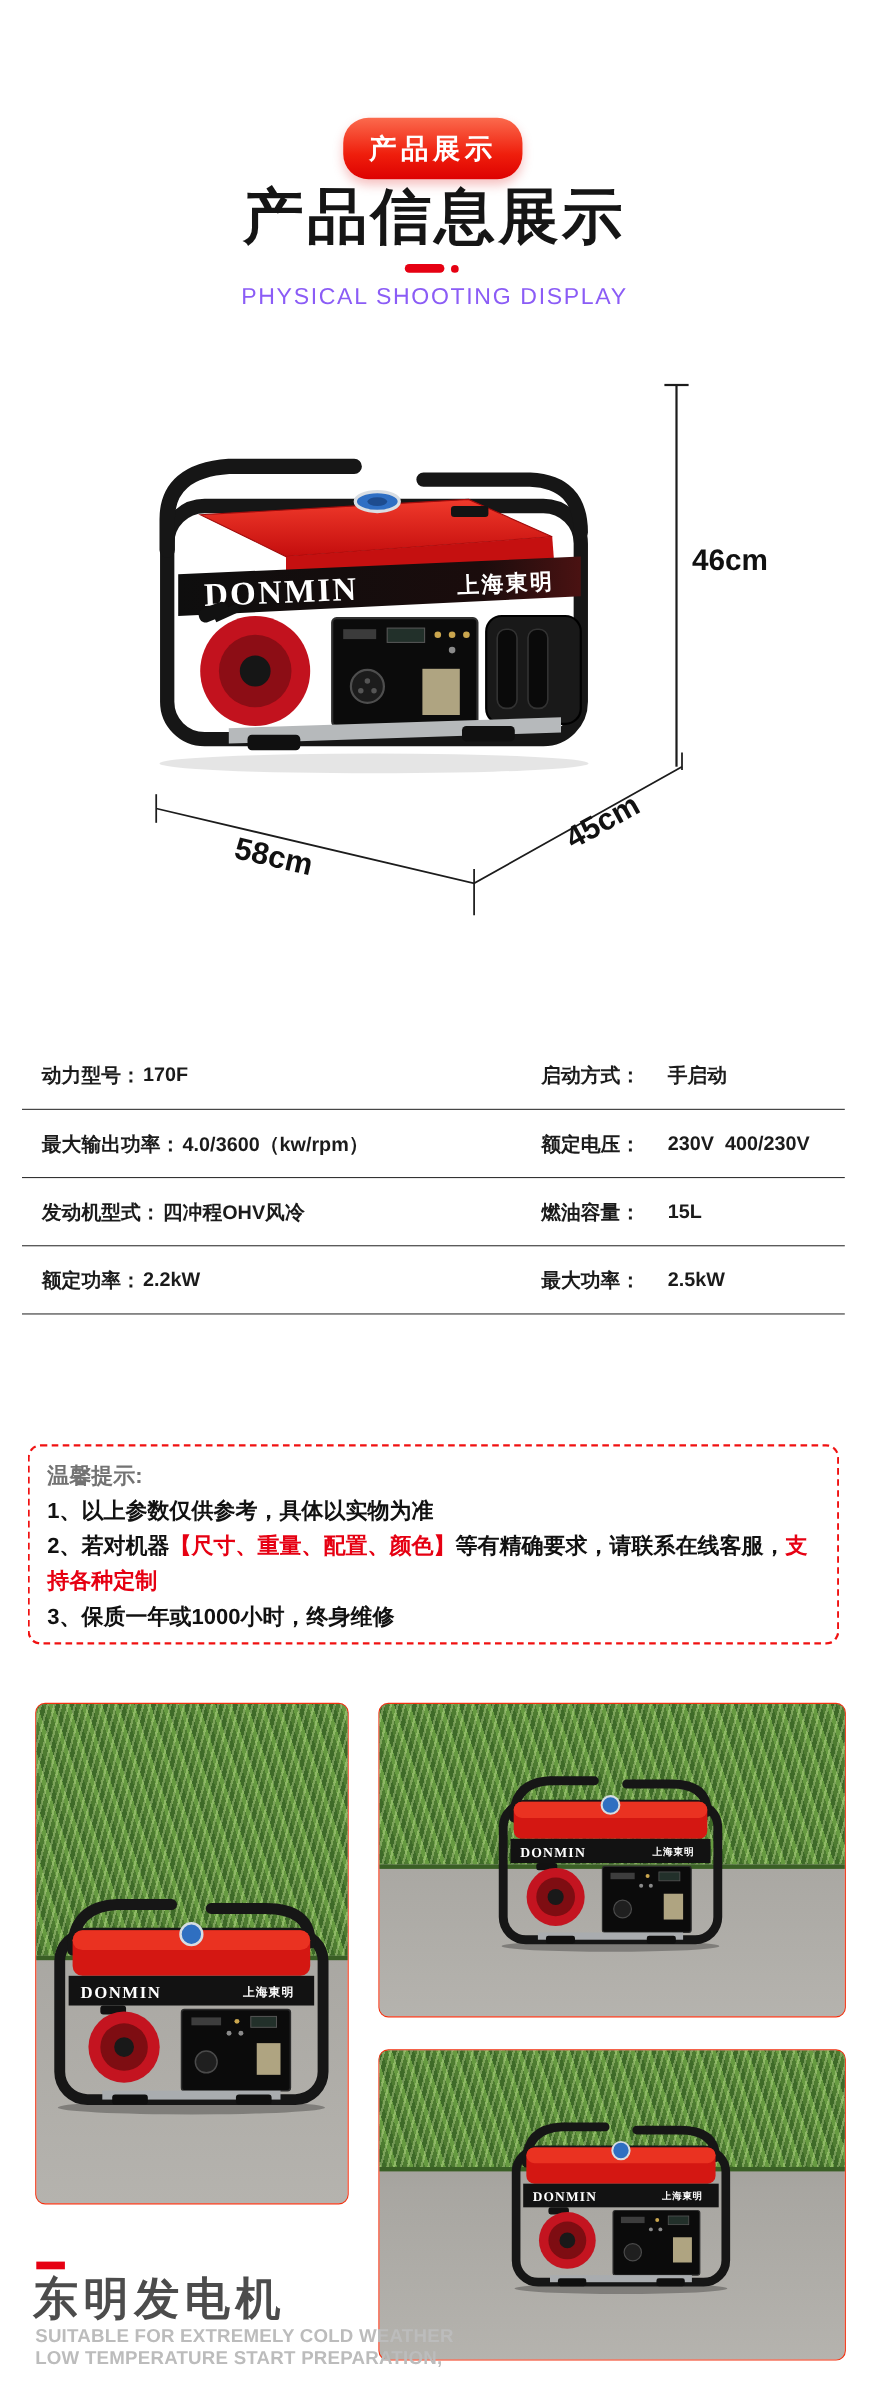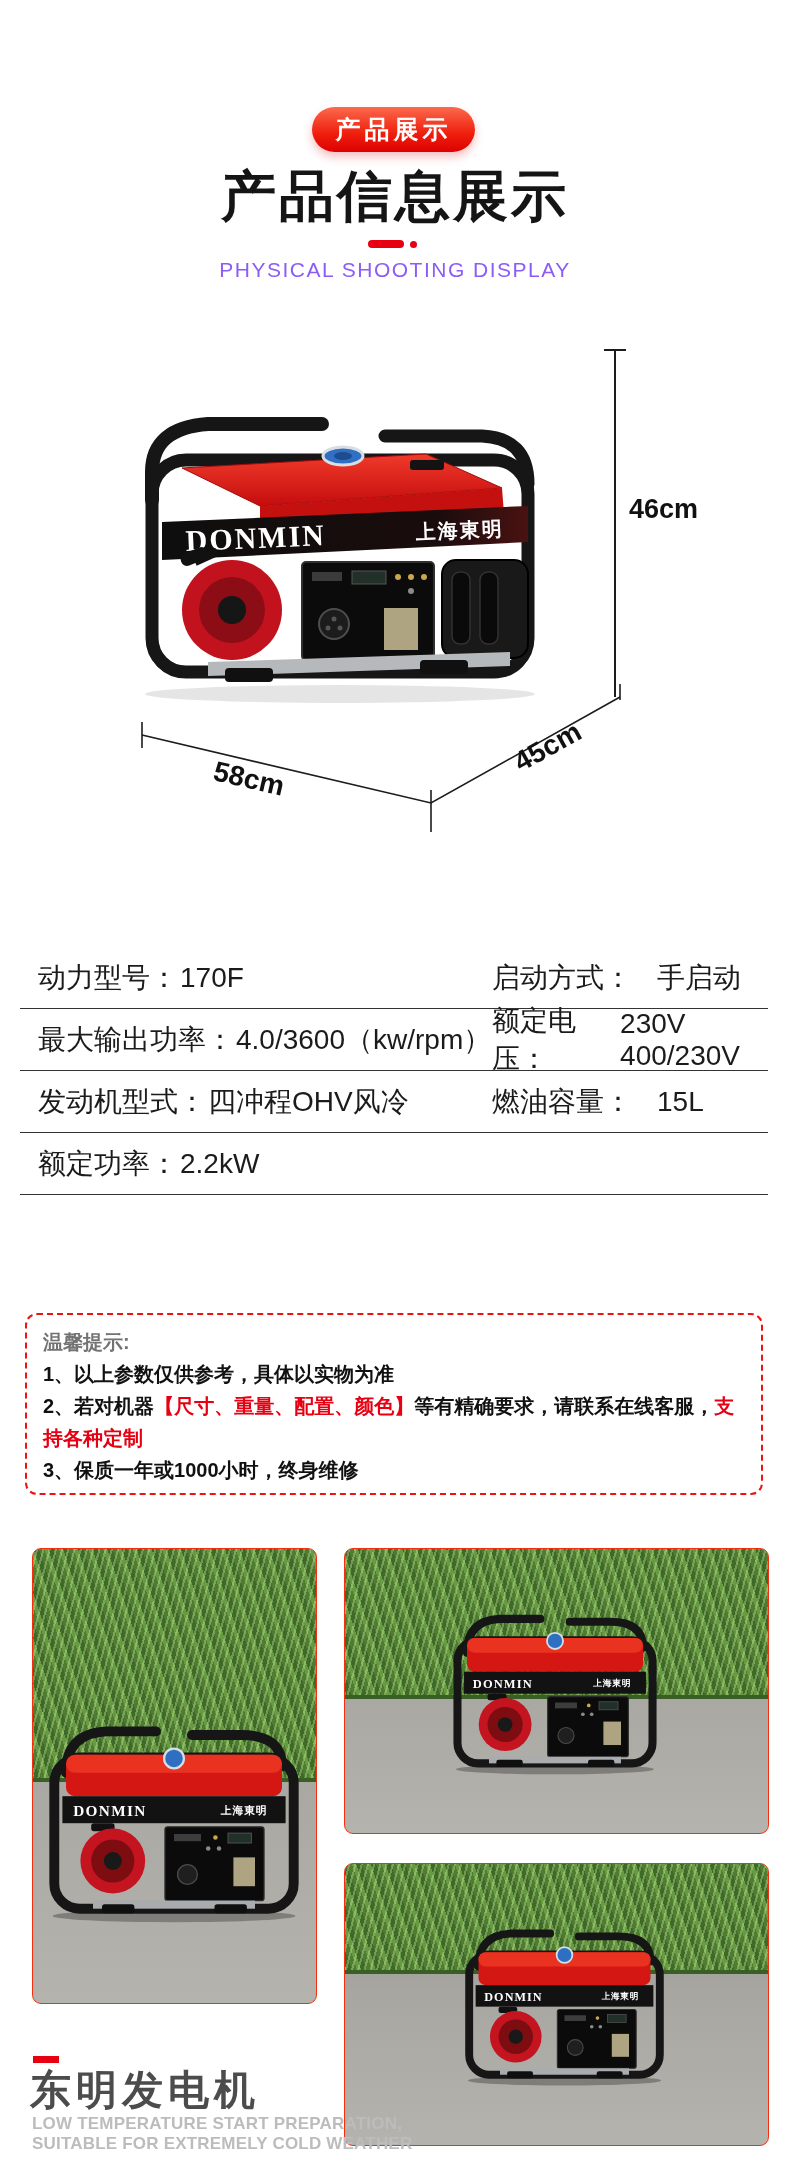--- a/index.html
+++ b/index.html
@@ -4,21 +4,21 @@
 <style>
   html,body{margin:0;padding:0;background:#ffffff;}
   .page{
     position:relative;width:790px;height:2176px;background:#ffffff;overflow:hidden;
     font-family:"Liberation Sans","DejaVu Sans",sans-serif;color:#141414;
   }
   .abs{position:absolute;}
 
   
   .badge{
-    left:312px;top:107px;width:163px;height:45px;border-radius:23px;
+    left:312px;top:107px;width:163px;height:56px;border-radius:23px;
     background:linear-gradient(180deg,#fb6a4d 0%,#ef1e0c 60%,#dd0101 100%);
     box-shadow:0 5px 10px rgba(221,0,0,0.25);
     color:#fff;font-size:25px;font-weight:700;letter-spacing:4px;
     display:flex;align-items:center;justify-content:center;
   }
   .page-title{
     left:0;right:0;top:156px;text-align:center;
     font-size:55px;font-weight:900;color:#151515;letter-spacing:3px;
   }
   .dash{left:368px;top:240px;width:36px;height:8px;border-radius:4px;background:#e60012;}
@@ -36,21 +36,21 @@
   .dim-label{font-weight:700;color:#111;}
   .dim-h{left:629px;top:494px;font-size:27px;}
   .dim-w{left:213px;top:763px;font-size:28px;transform:rotate(13deg);}
   .dim-d{left:512px;top:731px;font-size:28px;transform:rotate(-29deg);}
 
   
   .specs{left:20px;top:947px;width:748px;}
   .spec-row{
     height:61px;border-bottom:1px solid #333;
     display:flex;align-items:center;
-    font-size:28px;font-weight:400;color:#1b1b1b;
+    font-size:18px;font-weight:700;color:#1b1b1b;
   }
   .cell{display:flex;align-items:center;}
   .cell.left{width:472px;padding-left:18px;box-sizing:border-box;}
   .cell.right{flex:1;gap:23px;}
   .val{margin-left:2px;white-space:pre-wrap;}
 
   
   .tips{
     left:25px;top:1313px;width:738px;height:182px;box-sizing:border-box;
     border:2px dashed #f01111;border-radius:12px;
@@ -191,20 +191,24 @@
       <div class="cell right">
           <span class="lab">燃油容量：</span>
           <span class="val">15L</span>
         </div>
     </div>
     <div class="spec-row">
       <div class="cell left">
           <span class="lab">额定功率：</span>
           <span class="val">2.2kW</span>
         </div>
+      <div class="cell right">
+          <span class="lab">最大功率：</span>
+          <span class="val">2.5kW</span>
+        </div>
     </div>
   </div>
 
   <div class="abs tips">
     <div class="tips-title">温馨提示:</div>
     <div class="tips-line">1、以上参数仅供参考，具体以实物为准</div>
     <div class="tips-line"><span>2、若对机器</span><span class="red">【尺寸、重量、配置、颜色】</span><span>等有精确要求，请联系在线客服，</span><span class="red">支持各种定制</span></div>
     <div class="tips-line">3、保质一年或1000小时，终身维修</div>
   </div>
 
@@ -253,17 +257,17 @@
   <div class="photo photo3">
     <div class="grass g3"></div>
     <svg class="gen gen3" viewBox="0 0 300 230">
         <use href="#gen"></use>
       </svg>
   </div>
 
   <div class="abs f-dash"></div>
   <div class="abs f-title">东明发电机</div>
   <div class="abs f-sub">
+    <div>SUITABLE FOR EXTREMELY COLD WEATHER</div>
     <div>LOW TEMPERATURE START PREPARATION,</div>
-    <div>SUITABLE FOR EXTREMELY COLD WEATHER</div>
   </div>
 
 </div>
 
 </body></html>

